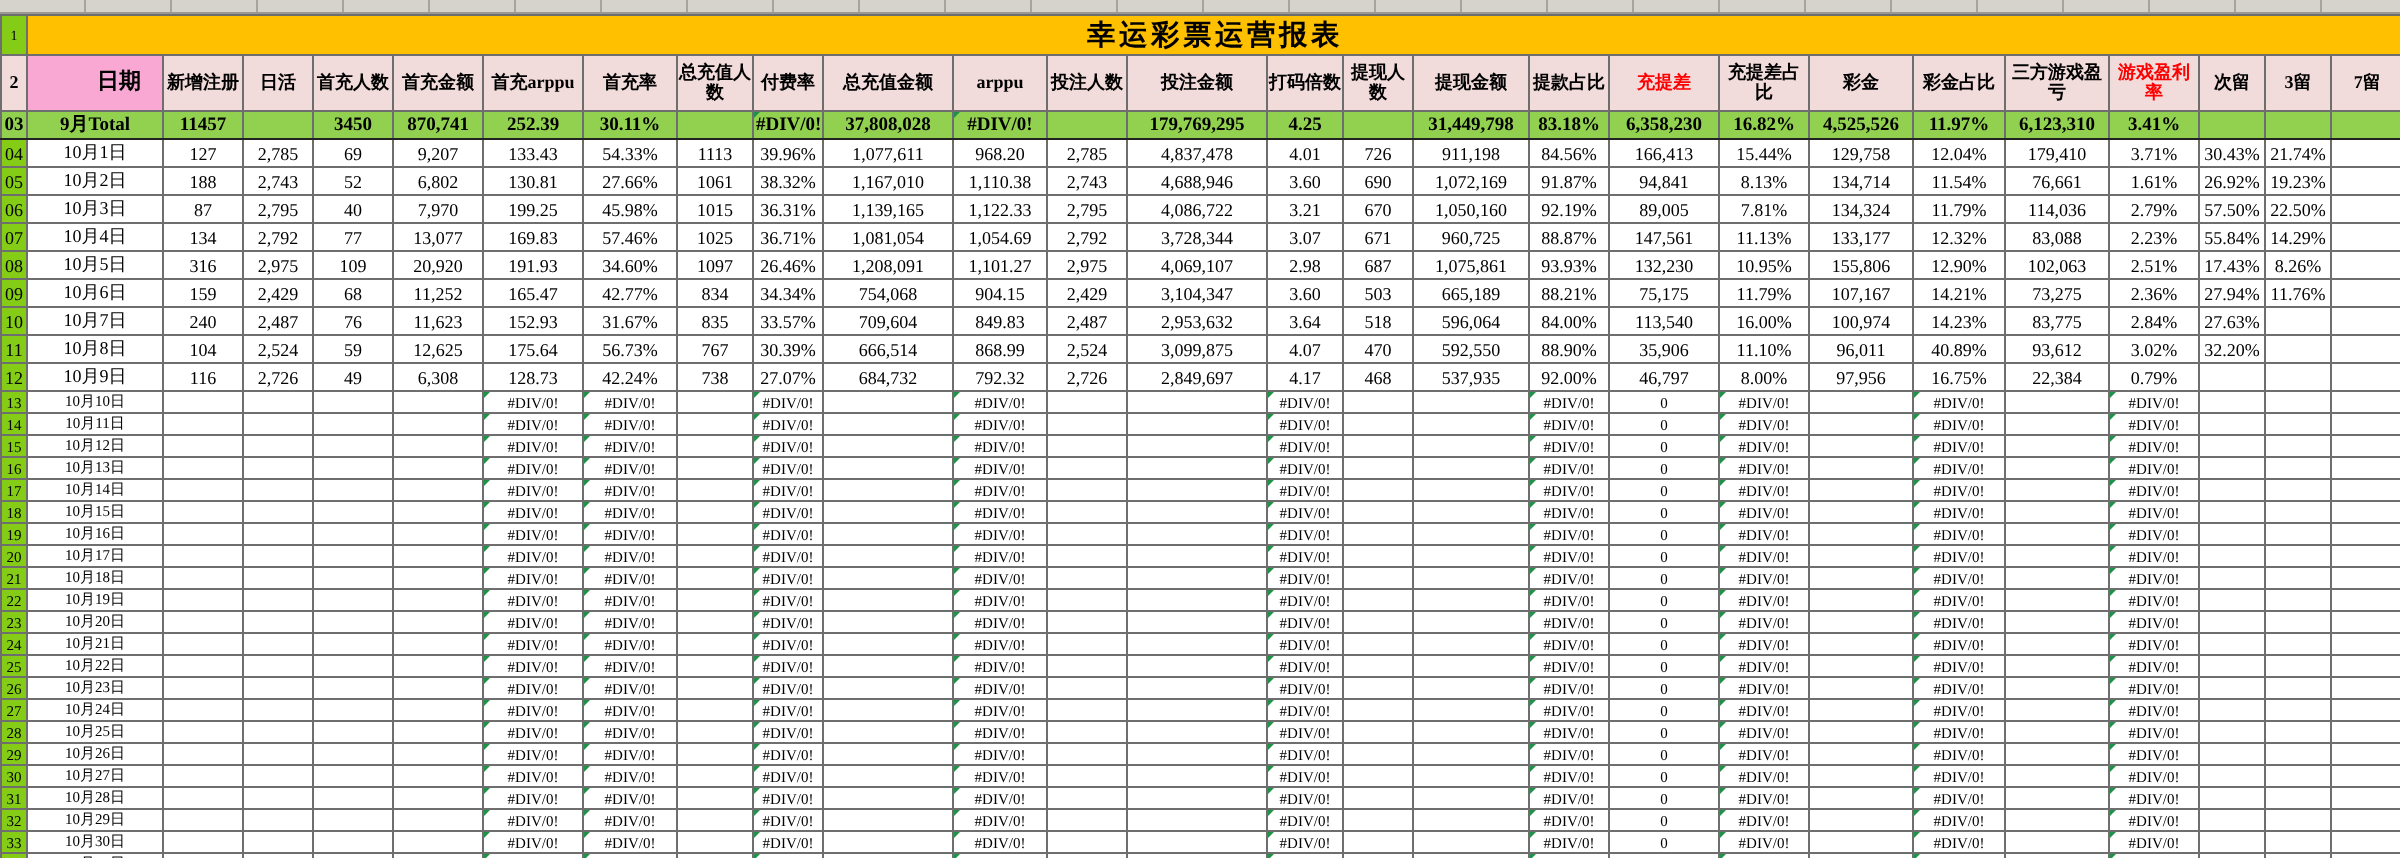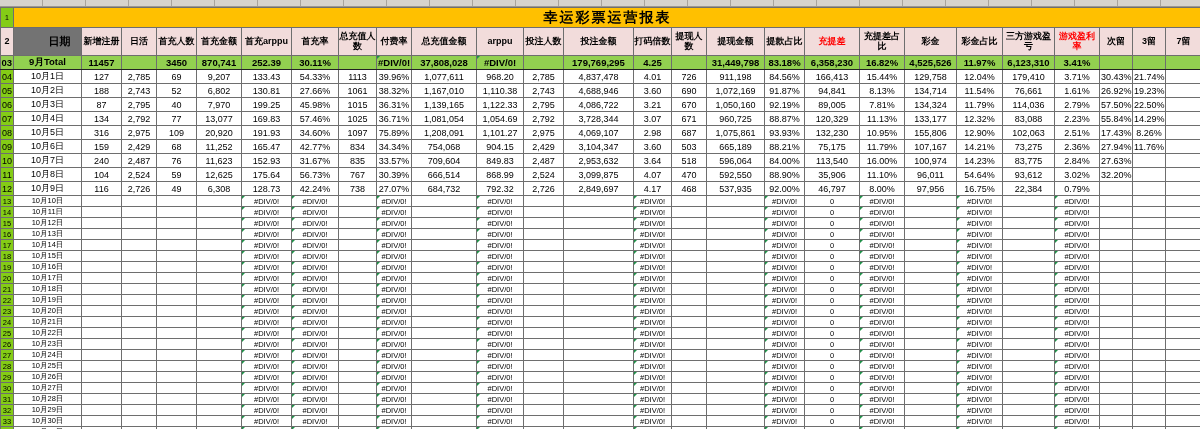--- a/index.html
+++ b/index.html
@@ -1,21 +1,21 @@
 <!DOCTYPE html>
 <html><head>
 <meta charset="utf-8">
 <style>
   html,body{margin:0;padding:0;background:#e8e8e8;}
   .sheet{
     position:relative;
     width:1200px;height:429px;
     overflow:hidden;
     background:#ffffff;
-    font-family:Liberation Sans, sans-serif;
+    font-family:Liberation Serif, serif;
   }
   .colstrip{
     height:6px;width:1200px;
     background:#d6d3cc;
     background-image:repeating-linear-gradient(to right,#d6d3cc 0,#d6d3cc 42px,#a8a49c 42px,#a8a49c 43px);
     border-bottom:1px solid #9c9890;
   }
   table.grid{
     border-collapse:collapse;
     table-layout:fixed;
@@ -49,21 +49,21 @@
   tr.header-row td{
     background:#F2DCDB;
     font-weight:bold;
     font-size:9px;
     line-height:1.1;
     height:27px;
     white-space:normal;
     padding:0;
   }
   tr.header-row td.yellow{
-    background:#737373;
+    background:#f9a8d4;
     font-size:11px;
     padding-left:24px;
   }
   tr.total-row td{
     background:#92D050;
     font-weight:bold;
     font-size:9.5px;
     height:13px;
     border-top:1px solid #222;
     border-bottom:1px solid #222;
@@ -283,41 +283,41 @@
           <td>1025</td>
           <td>36.71%</td>
           <td>1,081,054</td>
           <td>1,054.69</td>
           <td>2,792</td>
           <td>3,728,344</td>
           <td>3.07</td>
           <td>671</td>
           <td>960,725</td>
           <td>88.87%</td>
-          <td>120,329</td>
+          <td>147,561</td>
           <td class="red">11.13%</td>
           <td>133,177</td>
           <td>12.32%</td>
           <td>83,088</td>
           <td class="red">2.23%</td>
           <td>55.84%</td>
           <td>14.29%</td>
           <td></td>
         </tr>
         <tr class="data-row">
           <td class="gutter">08</td>
           <td>10月5日</td>
           <td>316</td>
           <td>2,975</td>
           <td>109</td>
           <td>20,920</td>
           <td>191.93</td>
           <td>34.60%</td>
           <td>1097</td>
-          <td>75.89%</td>
+          <td>26.46%</td>
           <td>1,208,091</td>
           <td>1,101.27</td>
           <td>2,975</td>
           <td>4,069,107</td>
           <td>2.98</td>
           <td>687</td>
           <td>1,075,861</td>
           <td>93.93%</td>
           <td>132,230</td>
           <td class="red">10.95%</td>
@@ -402,21 +402,21 @@
           <td>868.99</td>
           <td>2,524</td>
           <td>3,099,875</td>
           <td>4.07</td>
           <td>470</td>
           <td>592,550</td>
           <td>88.90%</td>
           <td>35,906</td>
           <td class="red">11.10%</td>
           <td>96,011</td>
-          <td>54.64%</td>
+          <td>40.89%</td>
           <td>93,612</td>
           <td class="red">3.02%</td>
           <td>32.20%</td>
           <td></td>
           <td></td>
         </tr>
         <tr class="data-row">
           <td class="gutter">12</td>
           <td>10月9日</td>
           <td>116</td>

